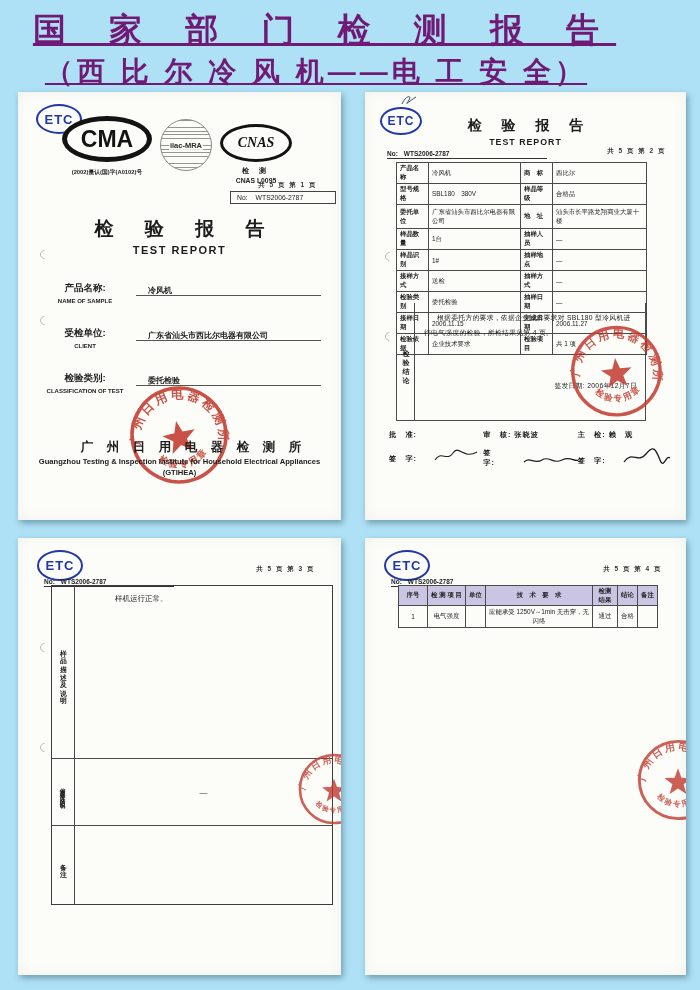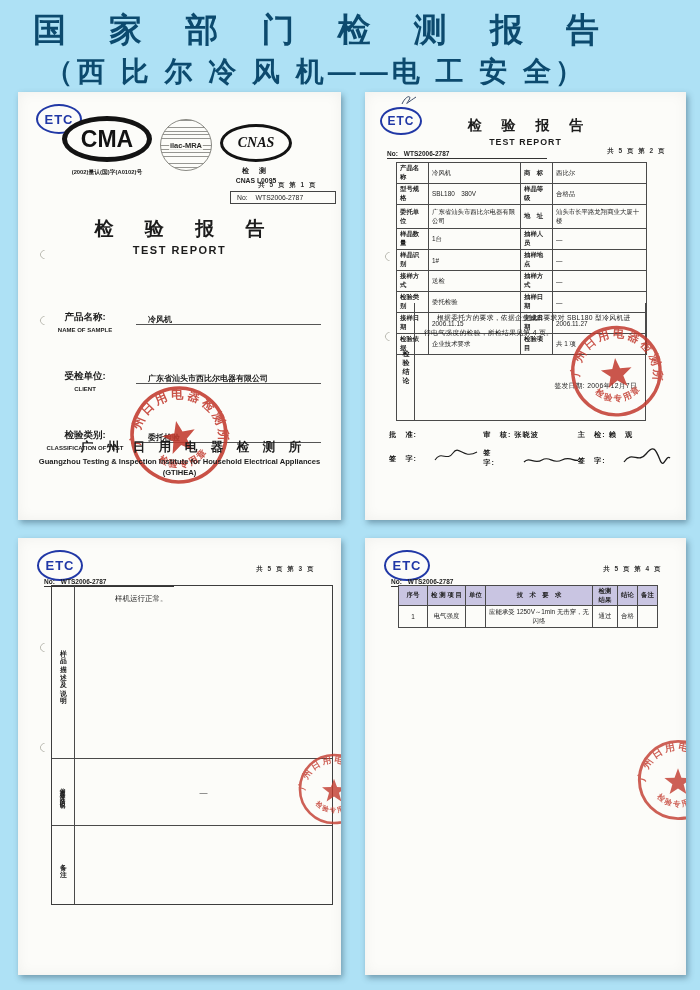--- a/index.html
+++ b/index.html
@@ -1,20 +1,20 @@
 <!DOCTYPE html>
 <html><head>
 <meta charset="utf-8">
 <style>
   * { margin:0; padding:0; box-sizing:border-box; }
   html,body { width:700px; height:990px; }
   body { font-family:"Liberation Sans","DejaVu Sans",sans-serif; background:#aee1f5; position:relative; overflow:hidden; }
 
   
-  .banner { position:absolute; left:0; top:0; width:632px; text-align:center; color:#0c4a6e; }
+  .banner { position:absolute; left:0; top:0; width:632px; text-align:center; color:#701a75;text-decoration:underline; }
   .banner-title { margin-top:8px; font-size:33px; font-weight:900; letter-spacing:17px; text-indent:17px; }
   .banner-sub   { font-size:28px; font-weight:900; letter-spacing:4px; }
 
   
   .page { position:absolute; background:#fcfcf9; box-shadow:2px 3px 6px rgba(40,70,90,.45), inset 0 0 14px rgba(0,0,0,.05); overflow:hidden; }
   .p1 { left:18px;  top:92px;  width:323px; height:428px; }
   .p2 { left:365px; top:92px;  width:321px; height:428px; }
   .p3 { left:18px;  top:538px; width:323px; height:437px; }
   .p4 { left:365px; top:538px; width:321px; height:437px; }
   .abs { position:absolute; }
@@ -35,21 +35,21 @@
   
   .stamp { pointer-events:none; }
   .stamp svg { width:100%; height:100%; }
 
   
   .p1-title-cn { top:124px; font-size:19px; font-weight:bold; letter-spacing:13px; text-indent:13px; color:#1c1c1c; }
   .p1-title-en { top:152px; font-size:11px; font-weight:bold; letter-spacing:1.5px; color:#1c1c1c; }
   .pageno { font-size:6.5px; font-weight:bold; letter-spacing:1.5px; color:#333; }
   .nobox { border:1px solid #444; display:flex; align-items:center; gap:8px; padding:0 6px; font-size:6.8px; color:#222; }
   .fields { position:absolute; left:16px; right:20px; top:190px; }
-  .field { display:flex; margin-bottom:15px; height:30px;margin-top:29px; }
+  .field { display:flex; margin-bottom:15px; height:30px; }
   .fl { width:102px; text-align:center; flex-shrink:0; }
   .fcn { font-size:9.5px; font-weight:bold; color:#1b1b1b; }
   .fen { font-size:6px; font-weight:bold; margin-top:3px; color:#1b1b1b; }
   .fv { flex:1; border-bottom:1px solid #555; font-size:8px; font-weight:bold; color:#222; padding:3px 0 0 12px; height:14px; }
   .inst-cn { top:347px; font-size:12.5px; font-weight:bold; letter-spacing:5px; color:#1c1c1c;padding-left:28px; }
   .inst-en { top:365px; font-size:7.6px; font-weight:bold; color:#1c1c1c; }
   .inst-ab { top:376px; font-size:7.6px; font-weight:bold; color:#1c1c1c; }
   .cap-s { font-size:5.8px; font-weight:bold; color:#222; text-align:center; }
   .punch { width:9px; height:9px; border-radius:50%; border:1.2px solid #b9b9b0; border-right-color:transparent; border-bottom-color:transparent; transform:rotate(-45deg); }
 

